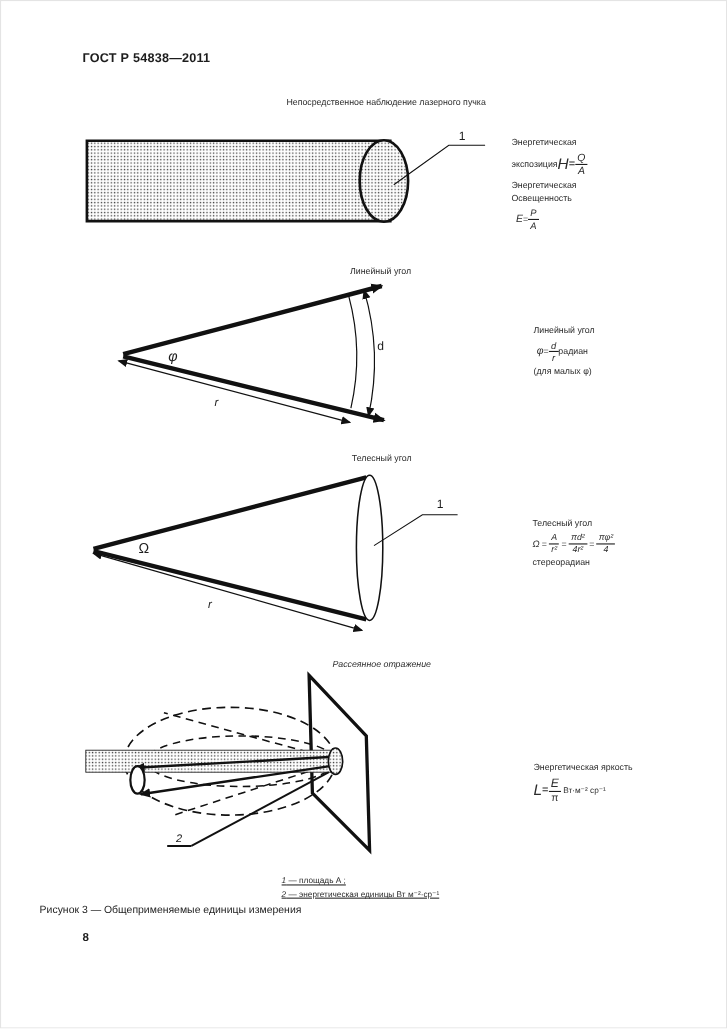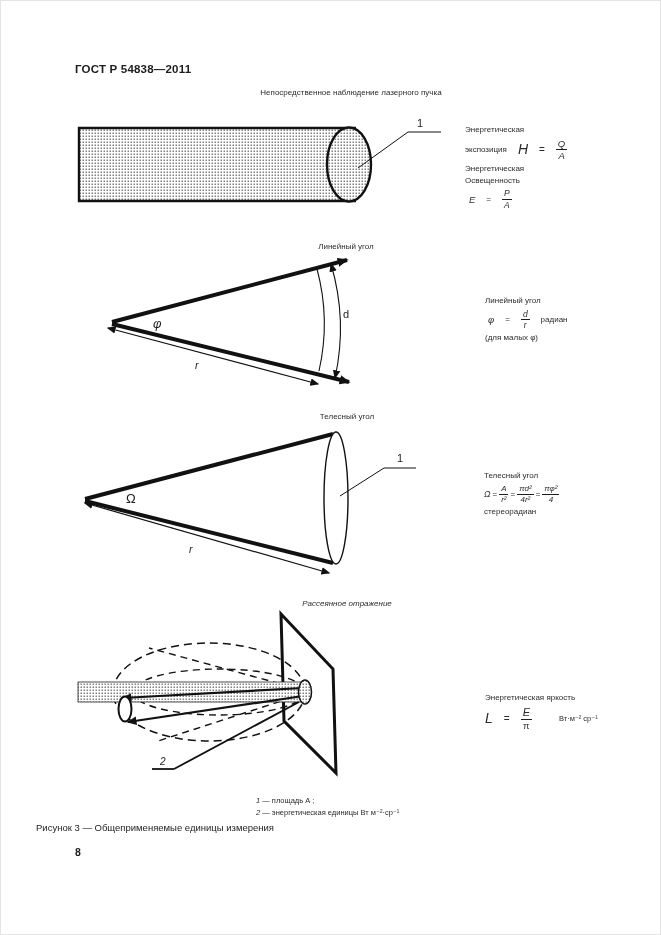--- a/index.html
+++ b/index.html
@@ -6,42 +6,42 @@
   .page{
     position:relative;width:661px;height:935px;background:#ffffff;
     font-family:"Liberation Sans","DejaVu Sans",sans-serif;color:#1d1d1d;
     overflow:hidden;border:1px solid #e4e4e4;box-sizing:border-box;
   }
   .abs{position:absolute;}
   .hdr{font-weight:bold;font-size:11.5px;letter-spacing:.2px;}
   .pagenum{font-weight:bold;font-size:10.5px;}
   .dtitle{font-size:8px;color:#2b2b2b;text-align:center;white-space:nowrap;}
   .info{font-size:8px;color:#2b2b2b;line-height:11.5px;}
-  .frow{display:flex;align-items:center;gap:11px;margin:3px 0 2px 0;}
+  .frow{display:flex;align-items:center;gap:0;margin:3px 0 2px 0;}
   .v{font-style:italic;}
   .big{font-size:14px;}
   .med{font-size:10px;}
   .frac{display:inline-flex;flex-direction:column;align-items:center;line-height:1.05;text-align:center;}
   .frac .fn{border-bottom:1px solid #1d1d1d;padding:0 2px 1px 2px;}
   .frac .fd{padding-top:1px;}
   .f10{font-size:9.5px;}
   .f85{font-size:8.5px;}
   .f8{font-size:8px;}
-  .unit{font-size:7.5px;margin-left:16px;}
-  .legend{font-size:7.5px;color:#2b2b2b;line-height:12px;white-space:nowrap;}
+  .unit{font-size:7.5px;margin-left:2px;}
+  .legend{font-size:7.5px;color:#2b2b2b;line-height:12px;white-space:nowrap;text-decoration:underline;}
   .caption{font-size:9.5px;color:#1d1d1d;text-align:left;}
   svg{display:block;}
   svg text{font-family:"Liberation Sans","DejaVu Sans",sans-serif;fill:#1d1d1d;}
 </style>
 </head>
 <body>
 
 <div class="page">
 
-  <div class="abs hdr" style="left:74px;top:62px;">ГОСТ Р 54838—2011</div>
+  <div class="abs hdr" style="left:74px;top:46px;">ГОСТ Р 54838—2011</div>
 
   <div class="abs dtitle" style="left:140px;top:87px;width:420px;">Непосредственное наблюдение лазерного пучка</div>
 
   <svg class="abs" style="left:60px;top:110px;" width="400" height="100" viewBox="0 0 400 100">
     <defs>
       <pattern id="dots1" width="3" height="3" patternUnits="userSpaceOnUse">
         <rect width="3" height="3" fill="#ffffff"></rect>
         <rect x="0.6" y="0.6" width="1.2" height="1.2" fill="#3a3a3a"></rect>
       </pattern>
     </defs>

